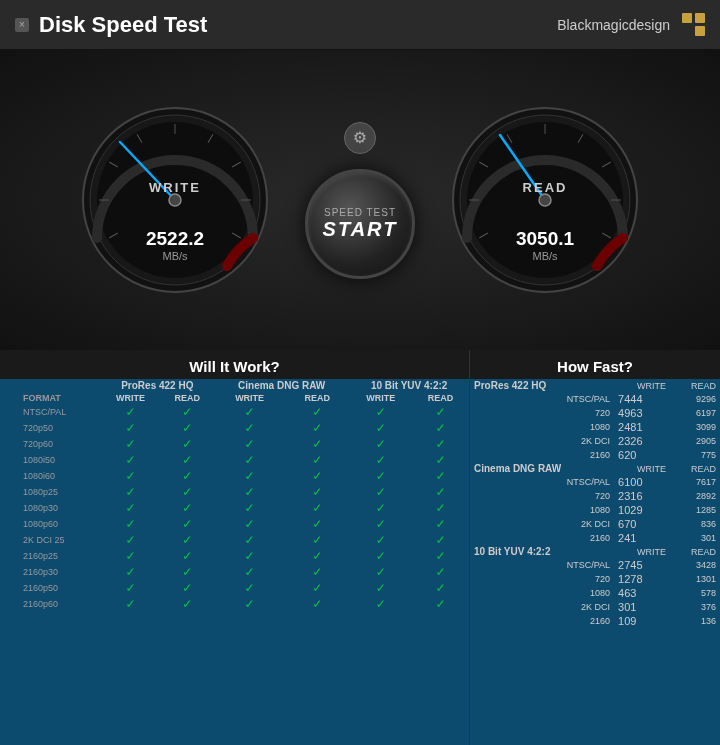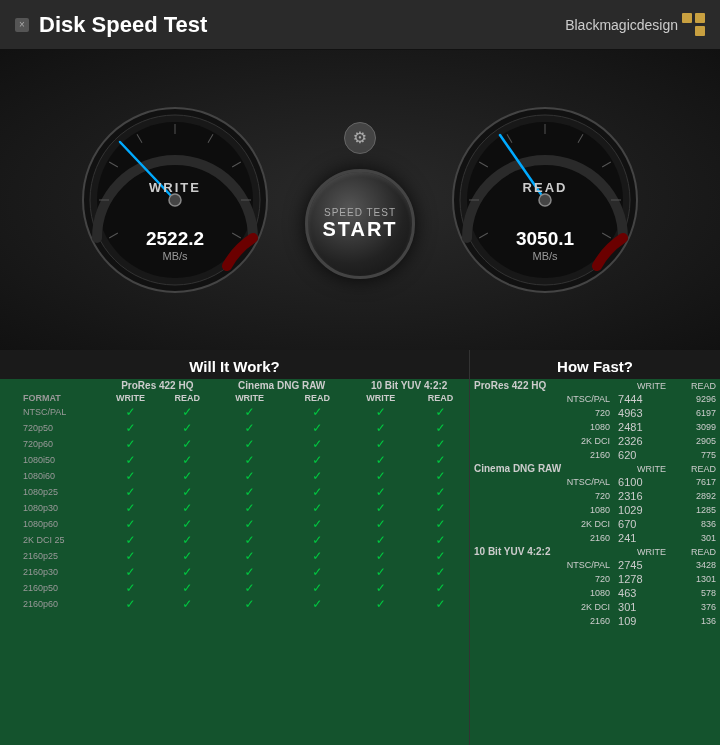--- a/index.html
+++ b/index.html
@@ -45,21 +45,21 @@
 
     .app-title {
       font-size: 22px;
       font-weight: bold;
       color: #fff;
     }
 
     .brand-logo {
       display: flex;
       align-items: center;
-      gap: 4px;
+      gap: 12px;
     }
 
     .brand-name {
       font-size: 14px;
       color: #ccc;
     }
 
     .brand-icon {
       display: grid;
       grid-template-columns: 1fr 1fr;
@@ -143,27 +143,28 @@
       font-size: 10px;
       color: #aaa;
       letter-spacing: 1px;
     }
 
     .start-btn-main {
       font-size: 20px;
       font-weight: bold;
       color: #fff;
       letter-spacing: 2px;
+      font-style: italic;
     }
 
     
     .data-section {
       display: flex;
       height: calc(745px - 350px);
-      background: #14532d;
+      background: #0c4a6e;
     }
 
     
     .will-it-work {
       flex: 1;
       border-right: 1px solid #333;
       overflow: hidden;
     }
 
     .section-title {

